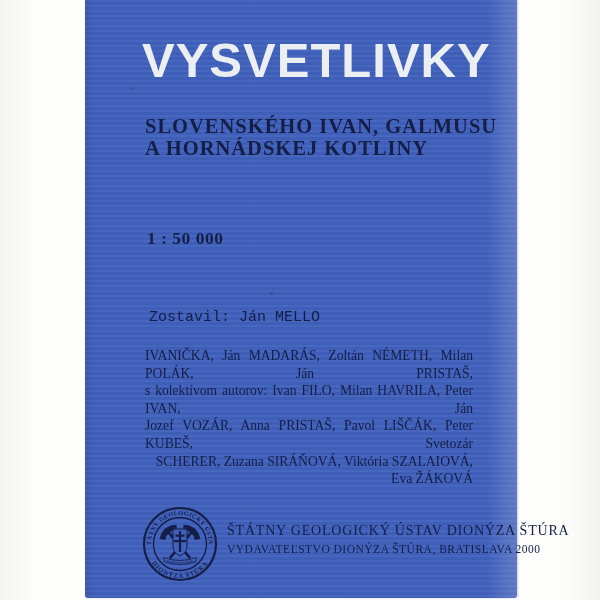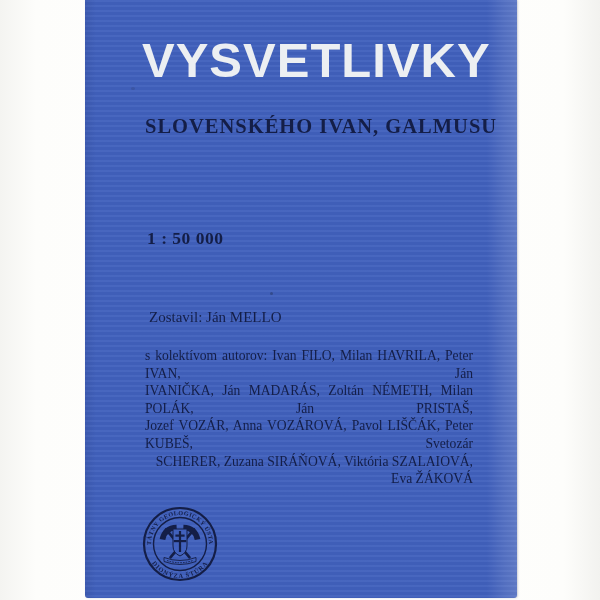--- a/index.html
+++ b/index.html
@@ -35,21 +35,21 @@
     color:#141e47;white-space:nowrap;
   }
   .scale{
     position:absolute;left:62px;top:188px;
     font-weight:bold;font-size:17.5px;letter-spacing:.5px;
     color:#141e47;
     margin-top:40px;
   }
   .compiled{
     position:absolute;left:64px;top:309px;
-    font-size:15px;color:#141e47;white-space:nowrap;
+    font-size:15px;color:#141e47;white-space:nowrap;font-family:Liberation Mono, monospace;
   }
   .authors{
     position:absolute;left:60px;top:347px;width:328px;
     font-size:13.6px;line-height:17.6px;color:#141e47;
   }
   .authors .jline{text-align:justify;text-align-last:justify;}
   .authors .lastline{text-align:right;}
   .imprint{position:absolute;left:57px;top:506px;width:350px;height:80px;}
   .logo{position:absolute;left:0;top:0;width:76px;height:76px;}
   .publisher{position:absolute;left:85px;top:17px;color:#141e47;}
@@ -64,30 +64,31 @@
 <body>
 
 <div class="scan-page">
   <div class="cover">
 
     <div class="title">VYSVETLIVKY</div>
 
 
     <div class="map-name">
       <div>SLOVENSKÉHO IVAN, GALMUSU</div>
+      <div>A HORNÁDSKEJ KOTLINY</div>
     </div>
 
     <div class="scale">1 : 50 000</div>
 
     <div class="compiled">Zostavil: Ján MELLO</div>
 
     <div class="authors">
+      <div class="jline">IVANIČKA, Ján MADARÁS, Zoltán NÉMETH, Milan POLÁK, Ján PRISTAŠ,</div>
       <div class="jline">s kolektívom autorov: Ivan FILO, Milan HAVRILA, Peter IVAN, Ján</div>
-      <div class="jline">IVANIČKA, Ján MADARÁS, Zoltán NÉMETH, Milan POLÁK, Ján PRISTAŠ,</div>
-      <div class="jline">Jozef VOZÁR, Anna VOZÁROVÁ, Pavol LIŠČÁK, Peter KUBEŠ, Svetozár</div>
+      <div class="jline">Jozef VOZÁR, Anna PRISTAŠ, Pavol LIŠČÁK, Peter KUBEŠ, Svetozár</div>
       <div class="lastline">SCHERER, Zuzana SIRÁŇOVÁ, Viktória SZALAIOVÁ, Eva ŽÁKOVÁ</div>
     </div>
 
     <div class="imprint">
       <svg class="logo" viewBox="0 0 76 76" aria-hidden="true">
         <defs>
           <path id="arcTop" d="M 9,38 A 29,29 0 0 1 67,38" fill="none"></path>
           <path id="arcBottom" d="M 4,38 A 34,34 0 0 0 72,38" fill="none"></path>
           <g id="hammer">
             <rect x="36.7" y="17" width="2.6" height="39" rx="1.2" fill="#141e47"></rect>
@@ -110,18 +111,22 @@
           <path d="M 31,23 L 45,23 L 45,40 Q 45,47 38,50 Q 31,47 31,40 Z" fill="#4161bd" stroke="#141e47" stroke-width="1"></path>
           <rect x="36.9" y="25" width="2.2" height="21" fill="#141e47"></rect>
           <rect x="33.4" y="28.5" width="9.2" height="2.2" fill="#141e47"></rect>
           <rect x="31.8" y="34" width="12.4" height="2.2" fill="#141e47"></rect>
         </g>
         <g>
           <path d="M 22,51.5 Q 38,57.5 54,51.5 L 54,55.5 Q 38,61.5 22,55.5 Z" fill="#4161bd" stroke="#141e47" stroke-width="0.9"></path>
           <path d="M 25,54.5 Q 38,59 51,54.5" fill="none" stroke="#141e47" stroke-width="1" stroke-dasharray="1.6 1.1"></path>
         </g>
       </svg>
+      <div class="publisher">
+        <div class="pub1">ŠTÁTNY GEOLOGICKÝ ÚSTAV DIONÝZA ŠTÚRA</div>
+        <div class="pub2">VYDAVATEĽSTVO DIONÝZA ŠTÚRA, BRATISLAVA 2000</div>
+      </div>
     </div>
 
     <div class="speck"></div>
     <div class="speck2"></div>
   </div>
 </div>
 
 </body></html>

